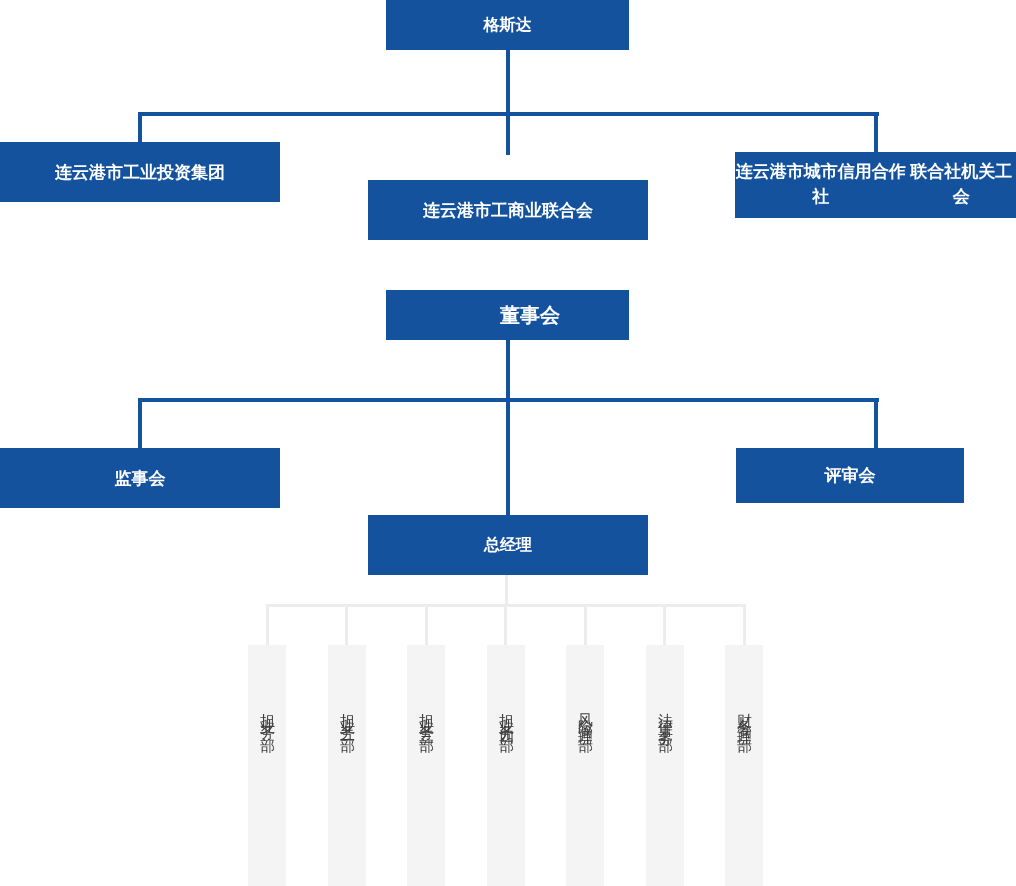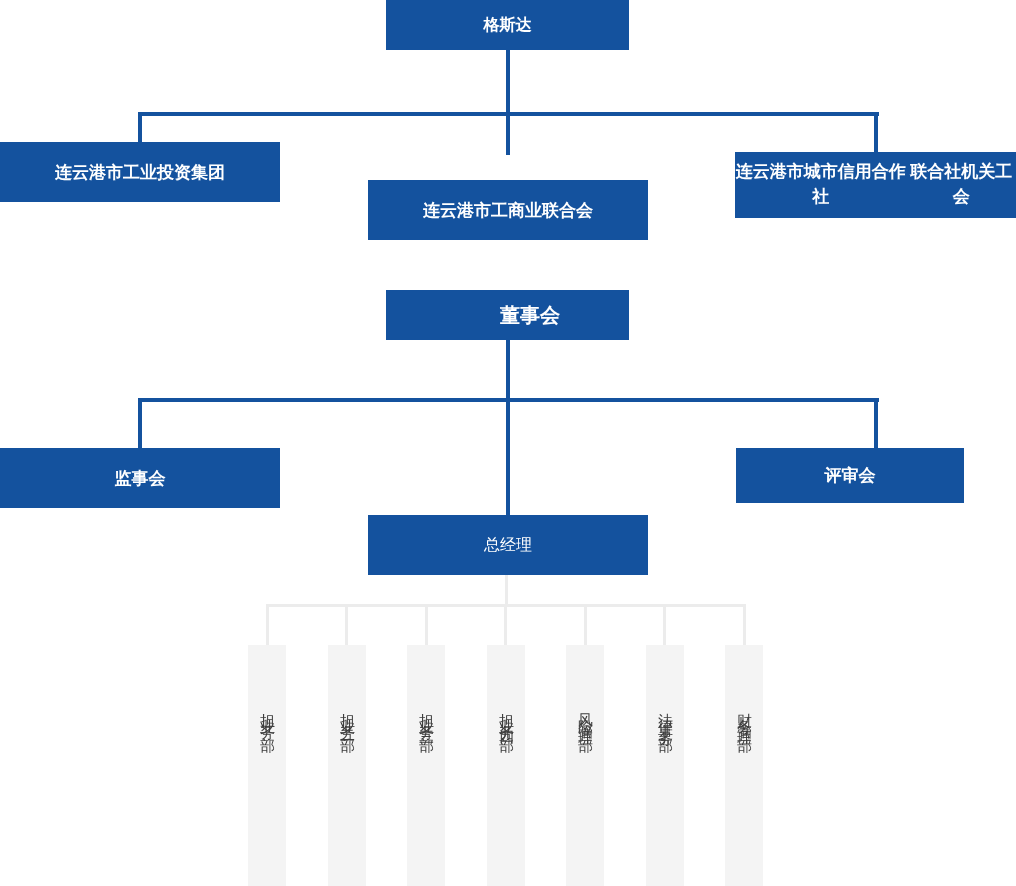--- a/index.html
+++ b/index.html
@@ -19,21 +19,21 @@
     position: absolute;
     background: #14529E;
     color: #ffffff;
     display: flex;
     align-items: center;
     justify-content: center;
     text-align: center;
     font-weight: 700;
     box-sizing: border-box;
   }
-  .bluebox.normal { font-weight: 400; }
+  .bluebox.normal { font-weight: 700; }
   .bluebox.twolines {
     flex-direction: row;
     line-height: 1.45;
   }
   .line {
     position: absolute;
     background: #14529E;
   }
   .line.light { background: #ECECEC; }
   .dept {

